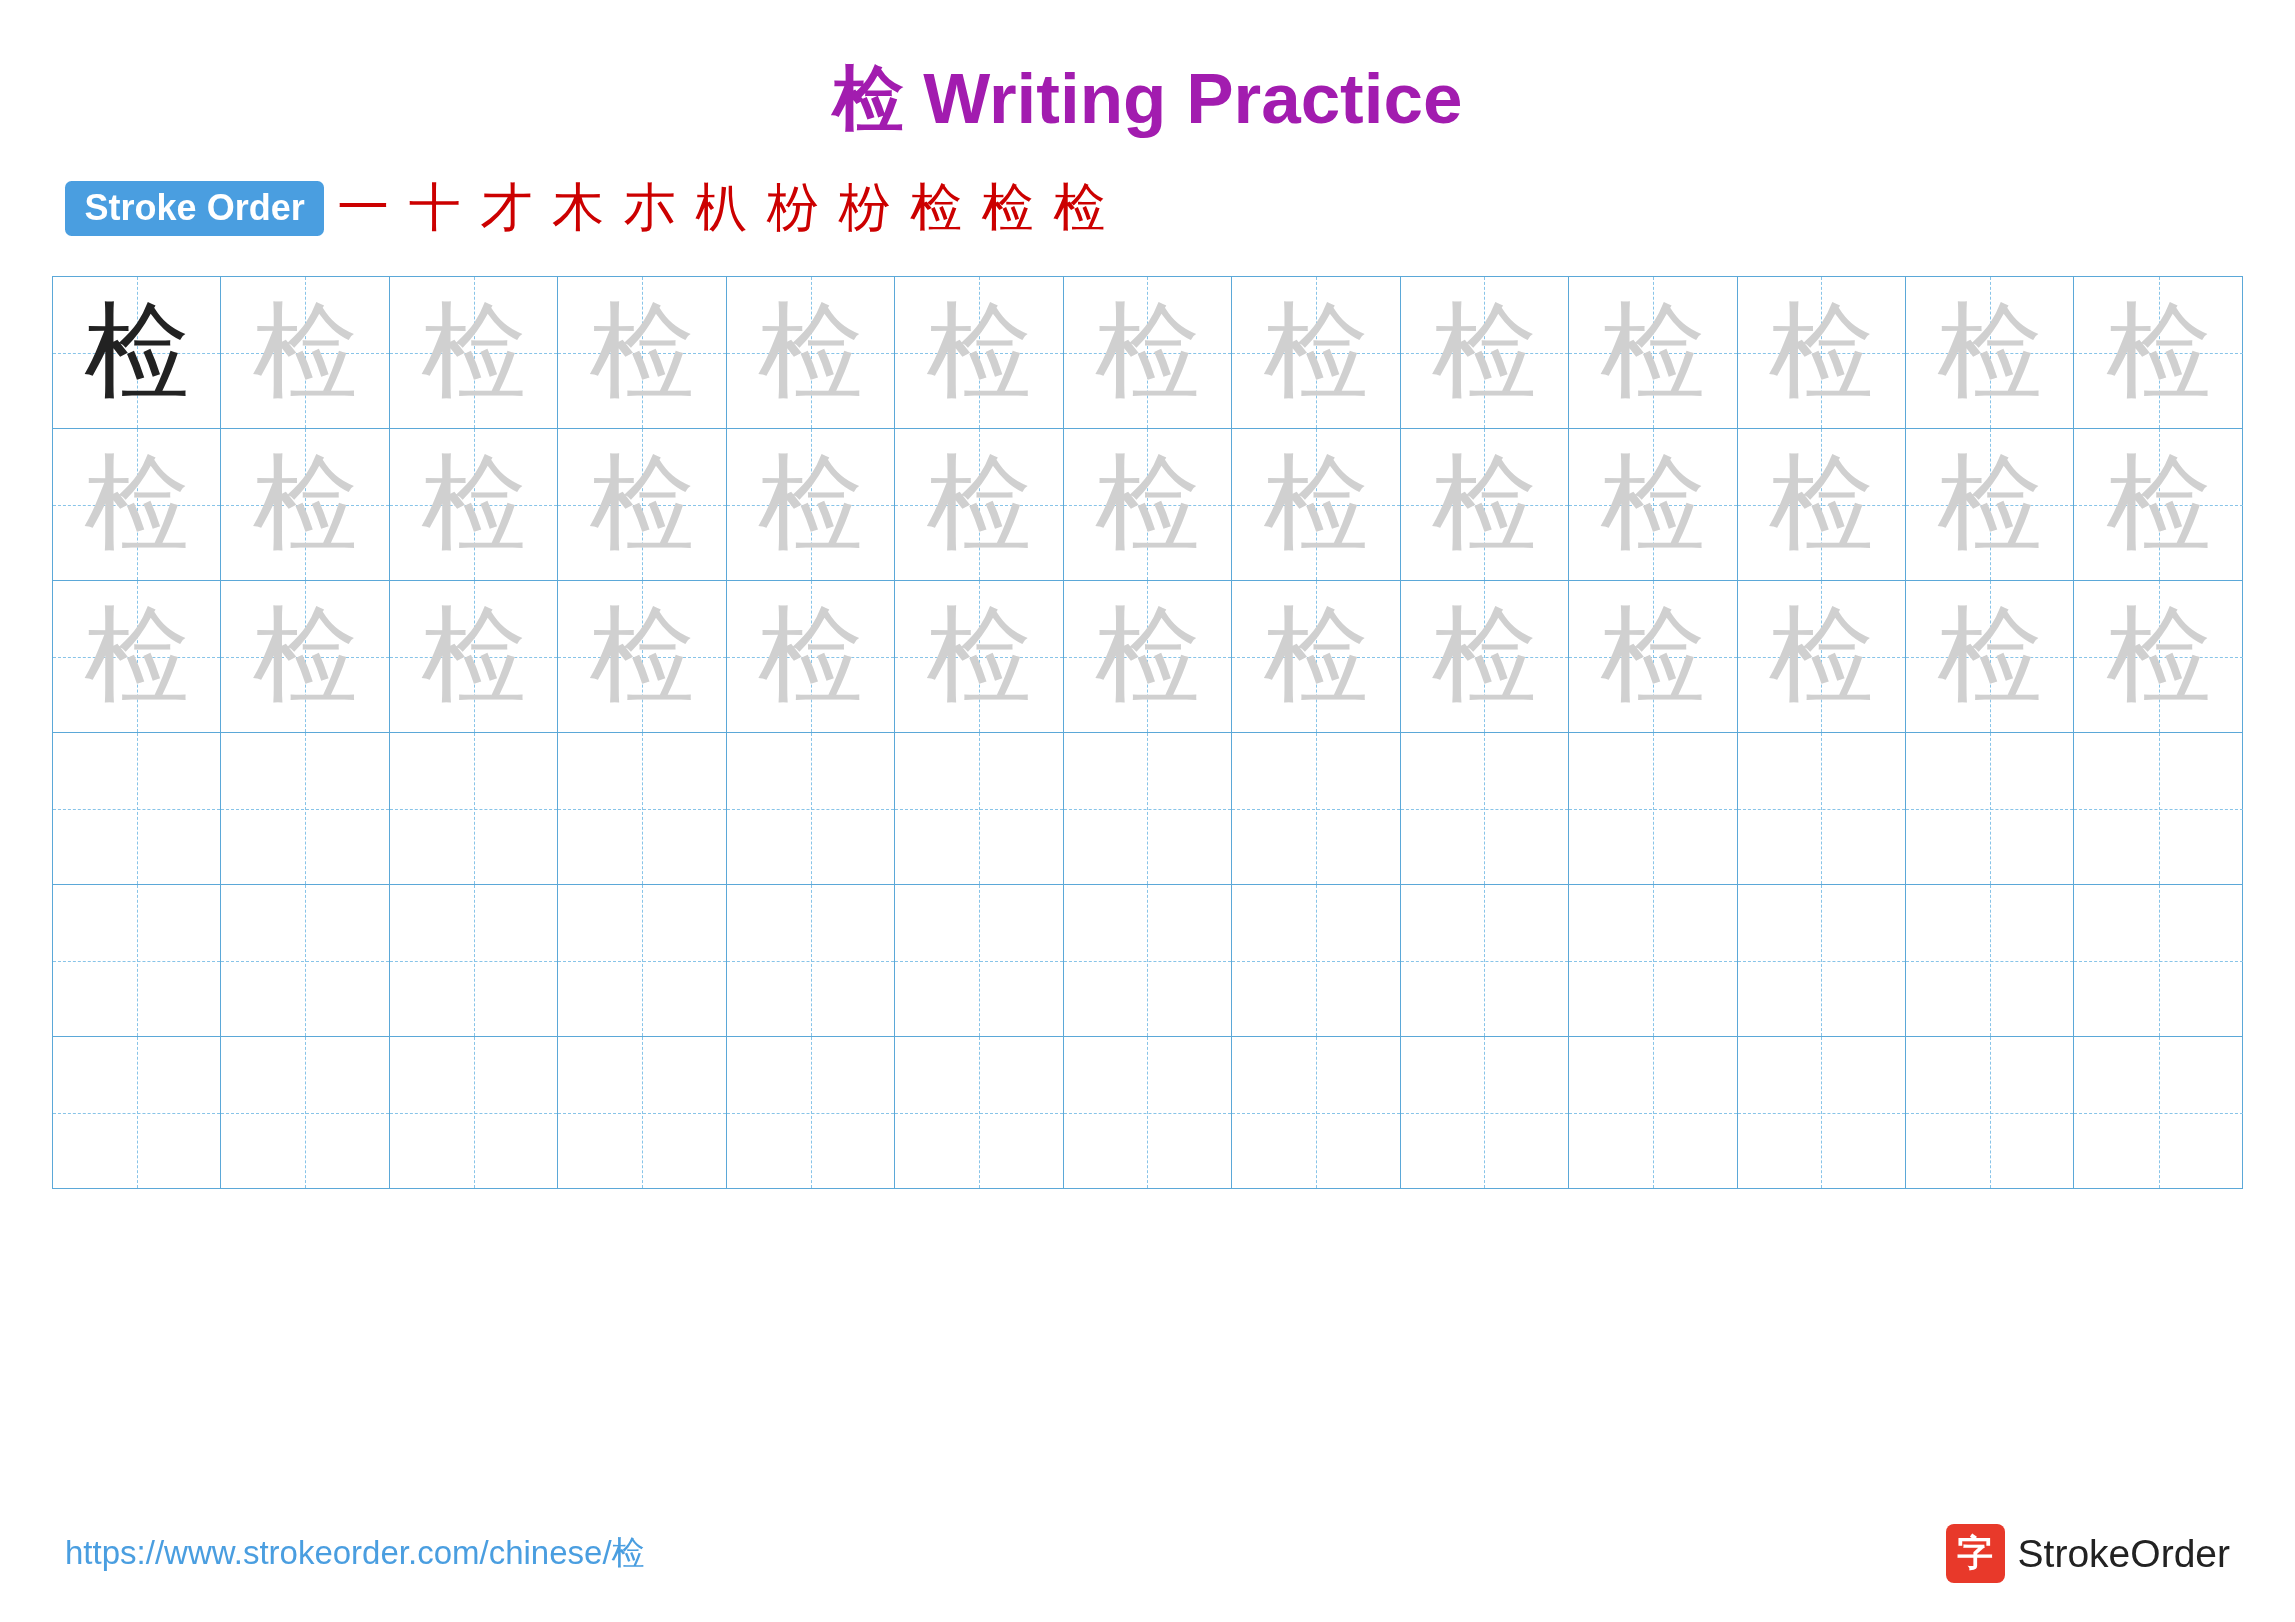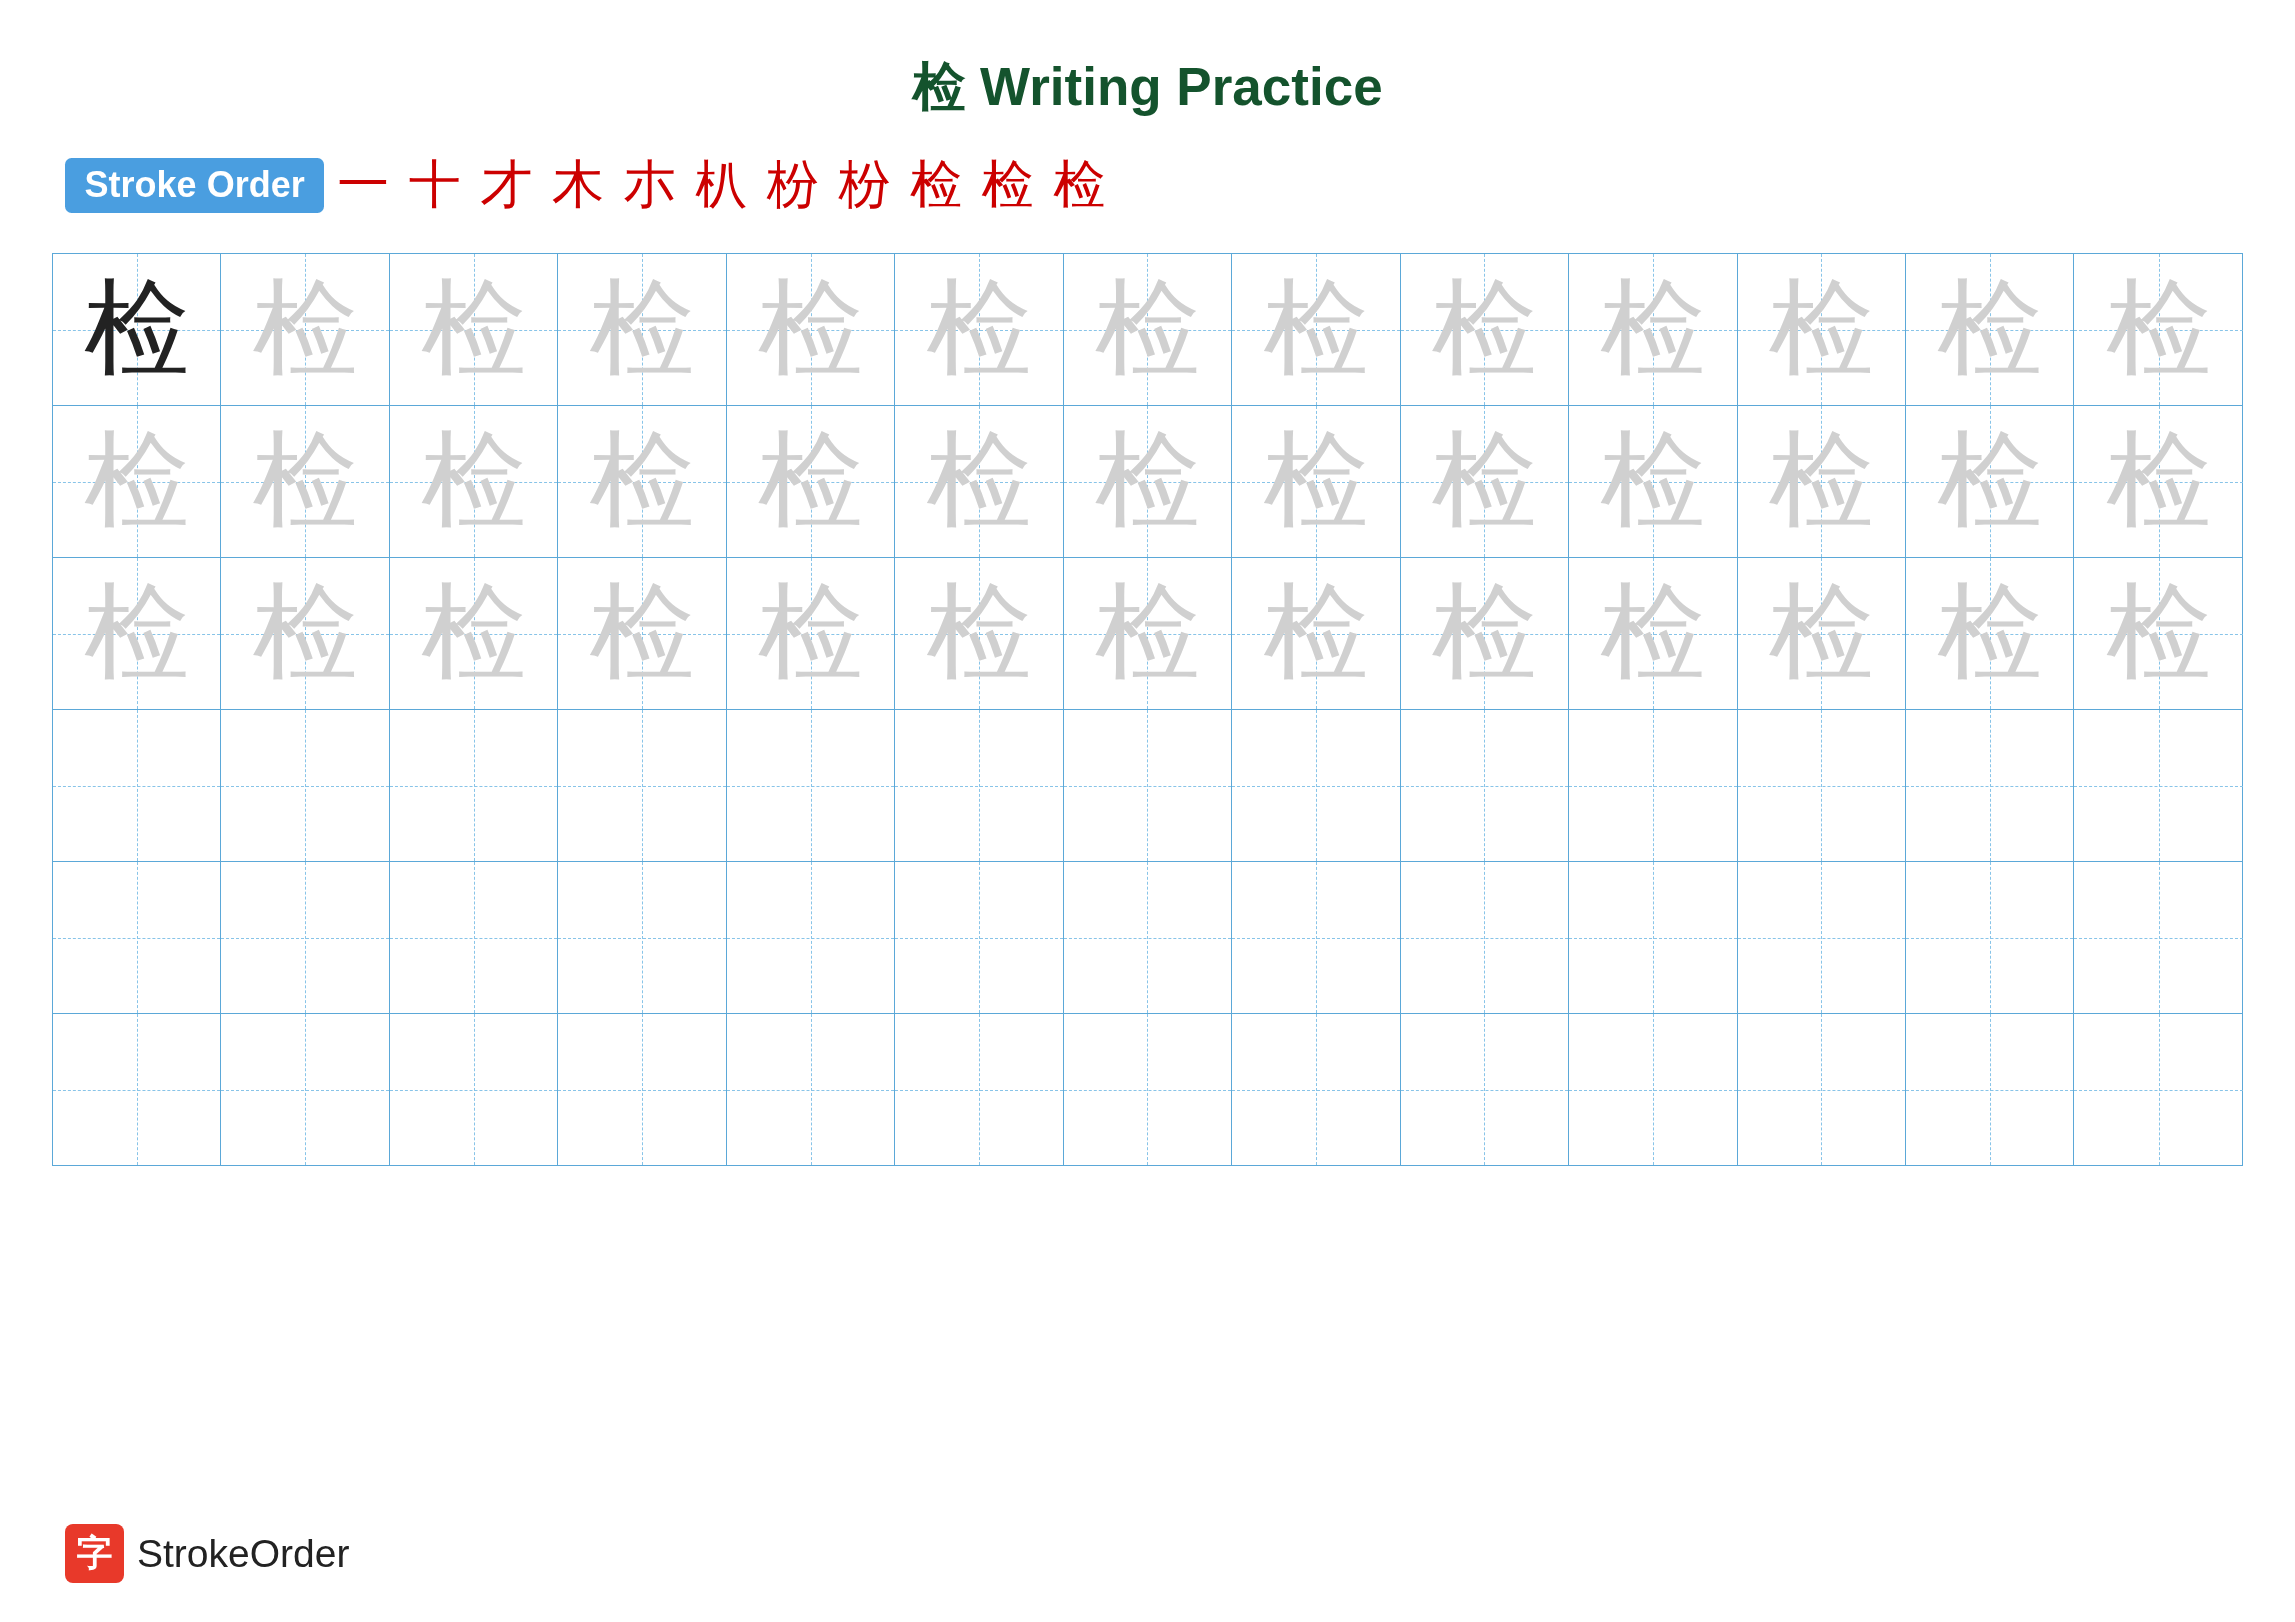--- a/index.html
+++ b/index.html
@@ -12,22 +12,22 @@
       overflow: hidden;
     }
 
     
     .title-area {
       text-align: center;
       padding-top: 52px;
       margin-bottom: 26px;
     }
     .title-text {
-      font-size: 53px;
-      color: #14532d;
+      font-size: 71px;
+      color: #a21caf;
       font-weight: bold;
     }
 
     
     .stroke-order-row {
       display: flex;
       align-items: center;
       padding-left: 65px;
       margin-bottom: 33px;
       gap: 13px;
@@ -356,18 +356,19 @@
     <div class="grid-cell"></div>
     <div class="grid-cell"></div>
     <div class="grid-cell"></div>
     <div class="grid-cell"></div>
     <div class="grid-cell"></div>
   </div>
 
 </div>
 
 <div class="footer">
+  <span class="footer-url">https://www.strokeorder.com/chinese/检</span>
   <div class="footer-logo">
     <div class="footer-logo-icon">字</div>
     <span class="footer-logo-text">StrokeOrder</span>
   </div>
 </div>
 
 
 </body></html>

